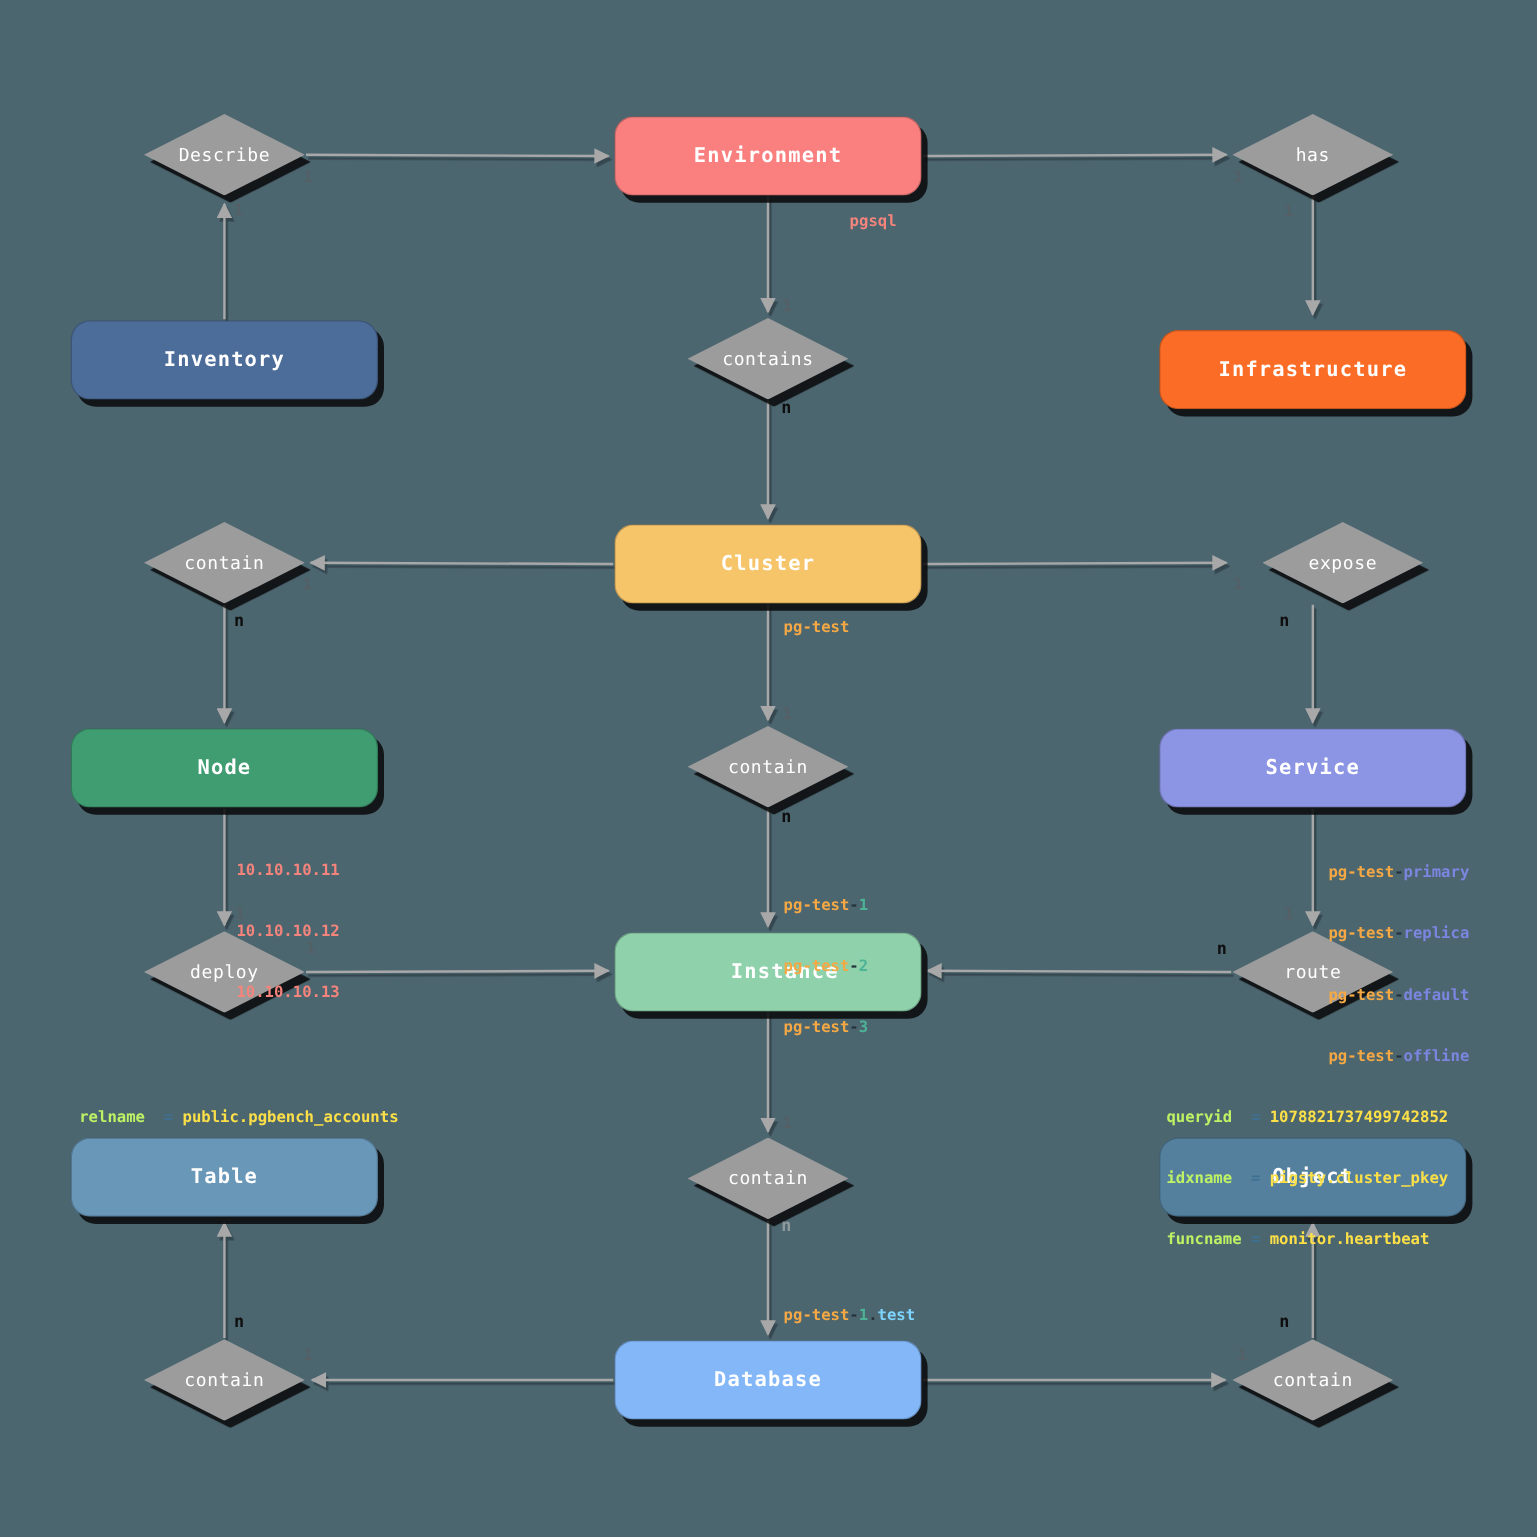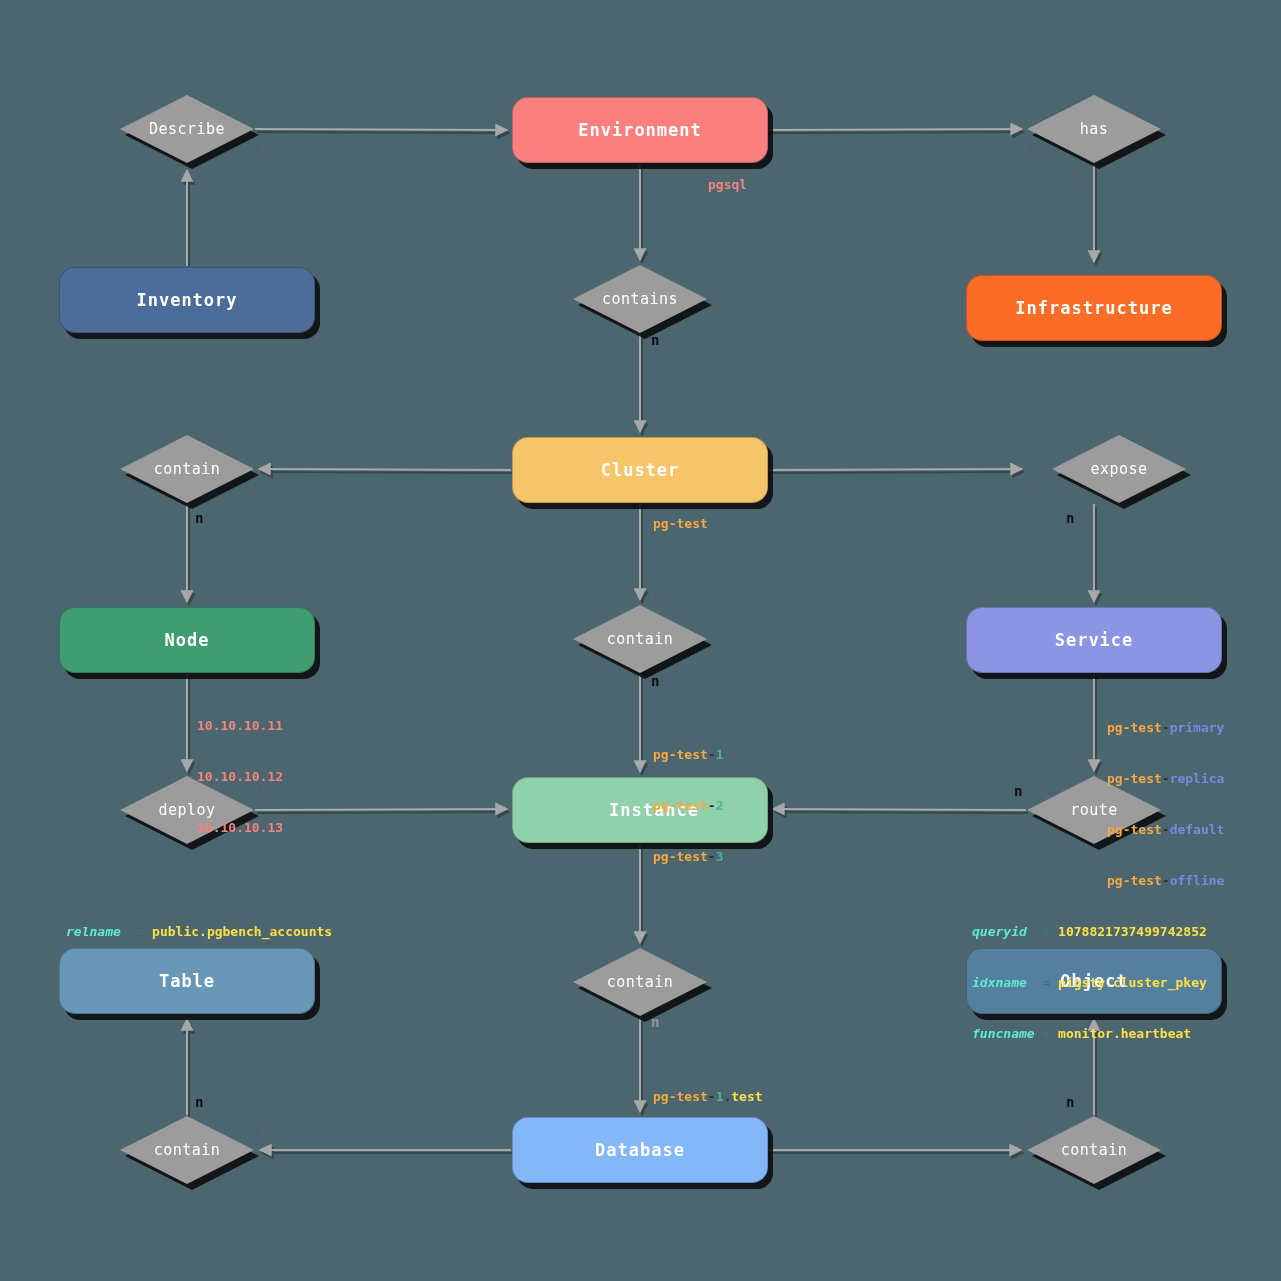--- a/index.html
+++ b/index.html
@@ -38,24 +38,24 @@
     color:#ffffff;font-size:15px;font-weight:400;letter-spacing:0.5px;
   }
   .card{position:absolute;font-size:13px;font-weight:bold;color:#555f66;}
   .card-n{position:absolute;font-size:14px;font-weight:bold;color:#0e0e0e;}
   .card-n.gray{color:#8e999c;}
   .ann{position:absolute;font-size:13px;font-weight:bold;white-space:pre;line-height:17px;}
   .salmon{color:#f4847c;}
   .orange{color:#f5a843;}
   .teal{color:#4db396;}
   .peri{color:#7b86e0;}
-  .blue{color:#fde047;}
+  .blue{color:#7dd3fc;}
   .dark{color:#26333c;}
   .kv{position:absolute;font-size:13px;font-weight:600;line-height:17px;white-space:pre;}
-  .kv-key{color:#5eead4;display:inline-block;width:9ch;font-style:italic;}
+  .kv-key{color:#bef264;display:inline-block;width:9ch;}
   .kv-eq{color:#3e7191;}
   .kv-val{color:#fde047;}
 </style>
 </head>
 <body>
 
 <div id="canvas">
 
   <svg id="edges" width="1281" height="1281" viewBox="0 0 1281 1281">
     <defs>

